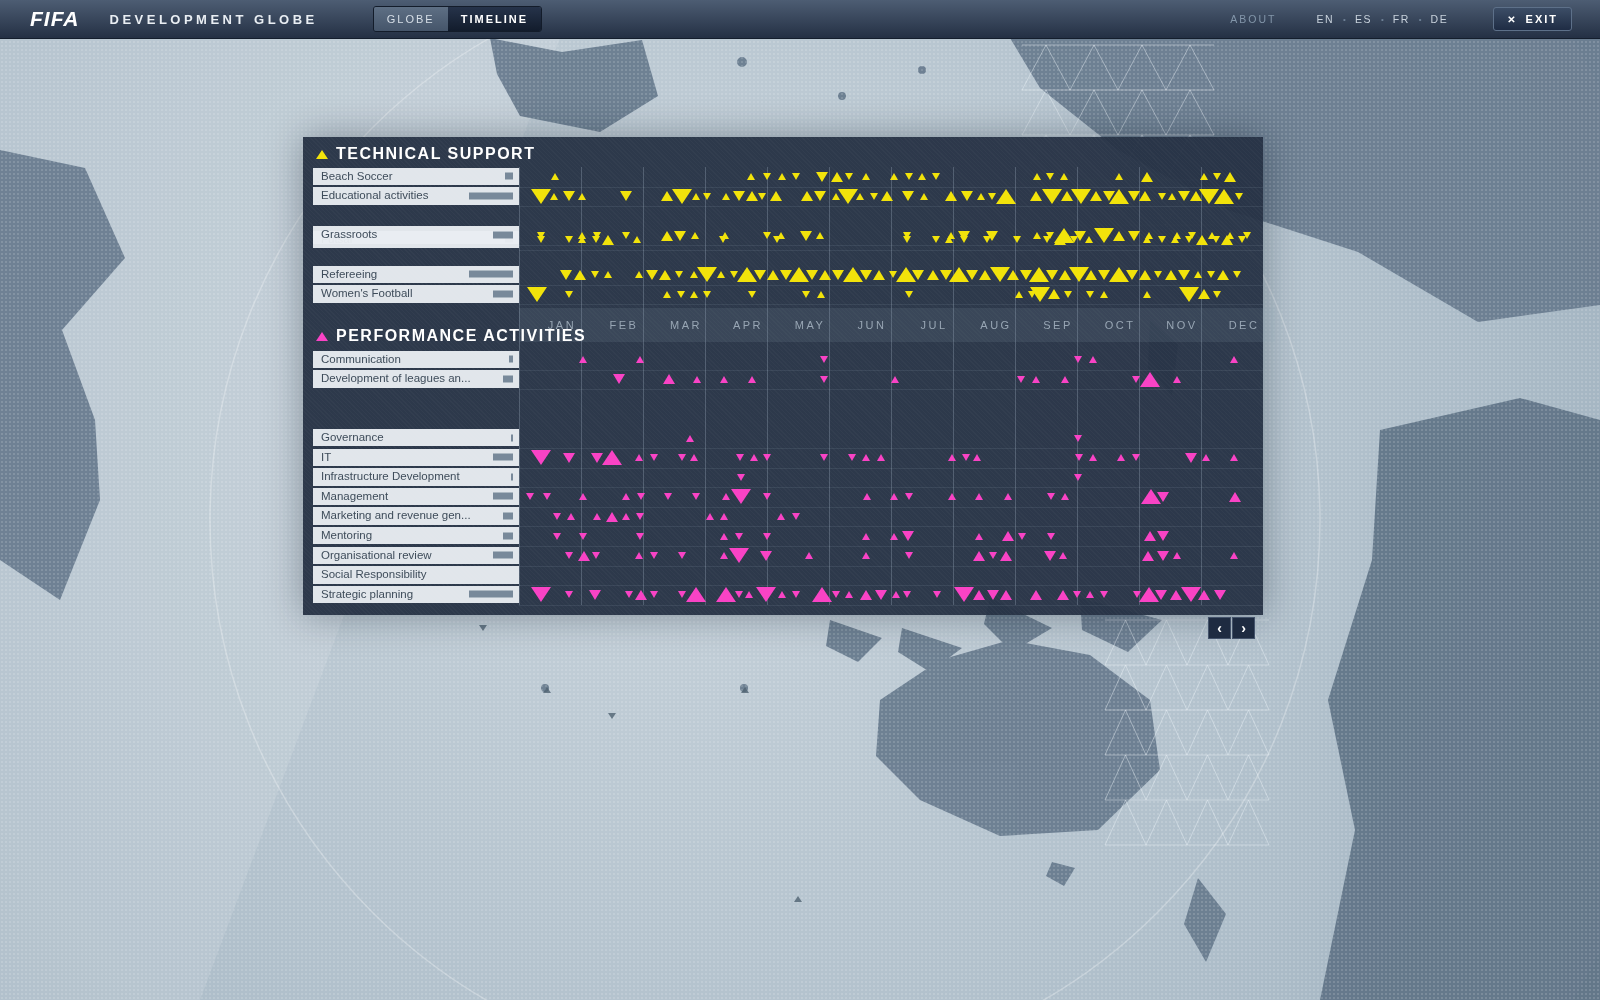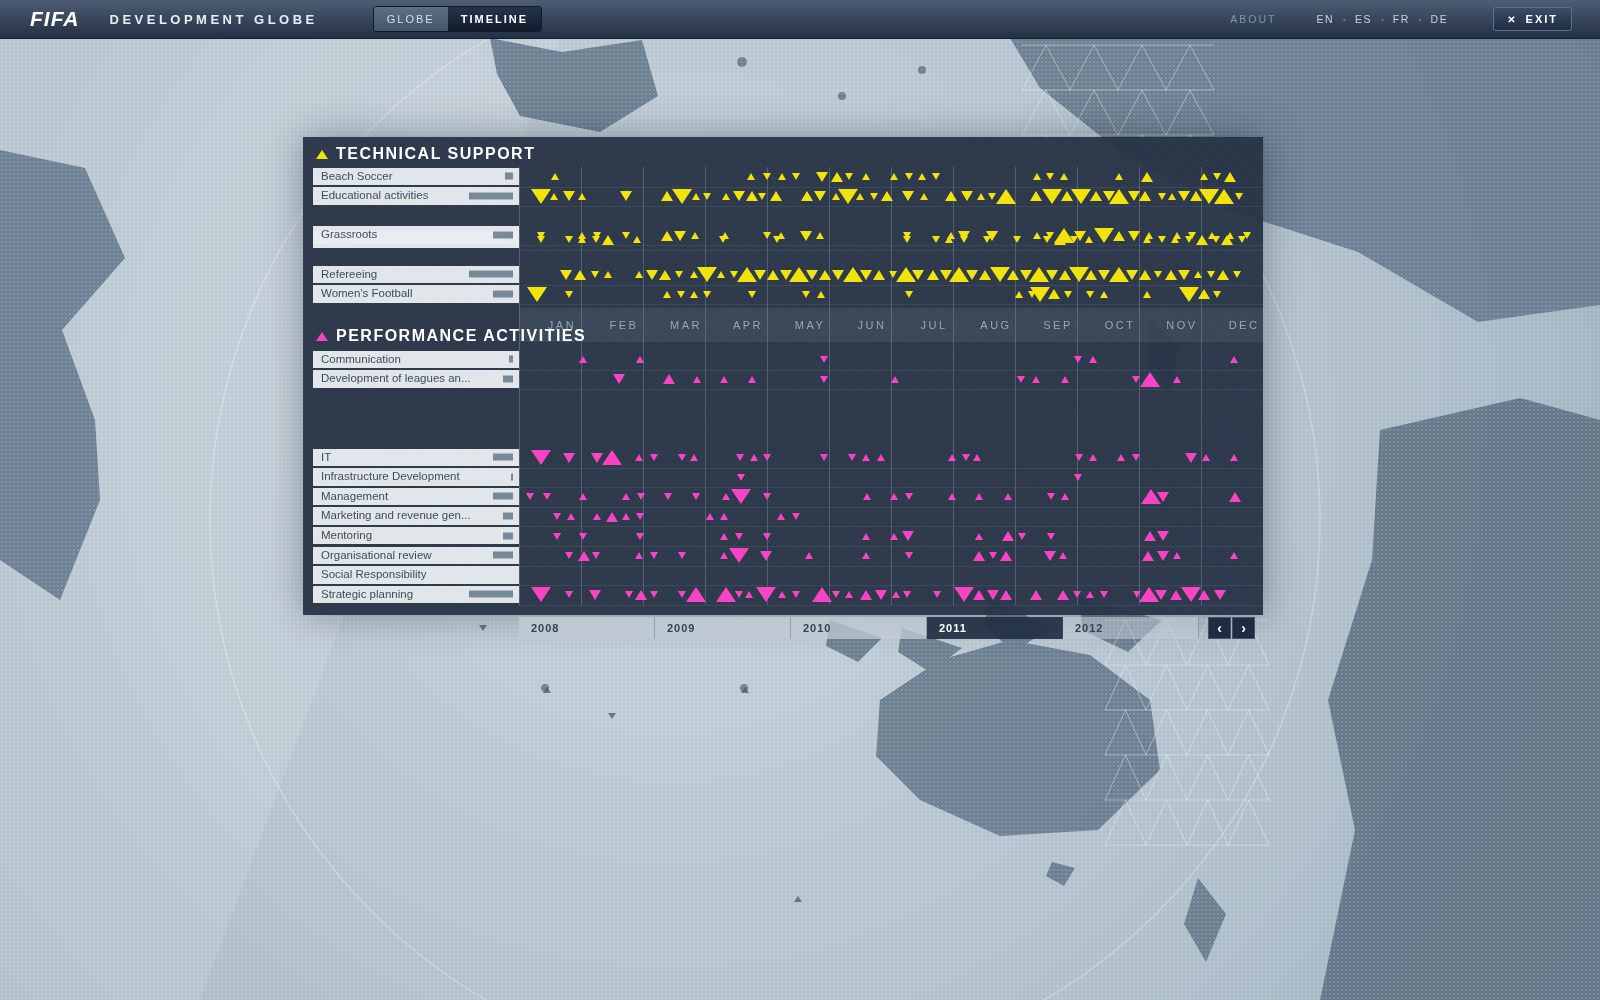--- a/index.html
+++ b/index.html
@@ -412,20 +412,27 @@
           <span class="mk" style="border-left: 4px solid transparent; border-right: 4px solid transparent; border-top: 7px solid rgb(249, 67, 197); margin-top: -3.5px; left: calc(41% - 4px);"></span>
           <span class="mk" style="border-left: 4px solid transparent; border-right: 4px solid transparent; border-bottom: 7px solid rgb(249, 67, 197); margin-top: -3.5px; left: calc(50.5% - 4px);"></span>
           <span class="mk" style="border-left: 4px solid transparent; border-right: 4px solid transparent; border-top: 7px solid rgb(249, 67, 197); margin-top: -3.5px; left: calc(67.5% - 4px);"></span>
           <span class="mk" style="border-left: 4px solid transparent; border-right: 4px solid transparent; border-bottom: 7px solid rgb(249, 67, 197); margin-top: -3.5px; left: calc(69.5% - 4px);"></span>
           <span class="mk" style="border-left: 4px solid transparent; border-right: 4px solid transparent; border-bottom: 7px solid rgb(249, 67, 197); margin-top: -3.5px; left: calc(73.4167% - 4px);"></span>
           <span class="mk" style="border-left: 4px solid transparent; border-right: 4px solid transparent; border-top: 7px solid rgb(249, 67, 197); margin-top: -3.5px; left: calc(82.9167% - 4px);"></span>
           <span class="mk" style="border-left: 10px solid transparent; border-right: 10px solid transparent; border-bottom: 15px solid rgb(249, 67, 197); margin-top: -7.5px; left: calc(84.8333% - 10px);"></span>
           <span class="mk" style="border-left: 4px solid transparent; border-right: 4px solid transparent; border-bottom: 7px solid rgb(249, 67, 197); margin-top: -3.5px; left: calc(88.4167% - 4px);"></span>
         </div>
       </div>
+      <div class="row" style="top: 291.4px; height: 19.6px;">
+        <div class="row-label">Governance<span class="row-bar" style="width: 2px; background: rgb(120, 137, 154);"></span></div>
+        <div class="track">
+          <span class="mk" style="border-left: 4px solid transparent; border-right: 4px solid transparent; border-bottom: 7px solid rgb(249, 67, 197); margin-top: -3.5px; left: calc(23% - 4px);"></span>
+          <span class="mk" style="border-left: 4px solid transparent; border-right: 4px solid transparent; border-top: 7px solid rgb(249, 67, 197); margin-top: -3.5px; left: calc(75.1667% - 4px);"></span>
+        </div>
+      </div>
       <div class="row" style="top: 311px; height: 19.6px;">
         <div class="row-label">IT<span class="row-bar" style="width: 20px; background: rgb(120, 137, 154);"></span></div>
         <div class="track">
           <span class="mk" style="border-left: 10px solid transparent; border-right: 10px solid transparent; border-top: 15px solid rgb(249, 67, 197); margin-top: -7.5px; left: calc(2.91667% - 10px);"></span>
           <span class="mk" style="border-left: 6.5px solid transparent; border-right: 6.5px solid transparent; border-top: 10px solid rgb(249, 67, 197); margin-top: -5px; left: calc(6.75% - 6.5px);"></span>
           <span class="mk" style="border-left: 6.5px solid transparent; border-right: 6.5px solid transparent; border-top: 10px solid rgb(249, 67, 197); margin-top: -5px; left: calc(10.5% - 6.5px);"></span>
           <span class="mk" style="border-left: 10px solid transparent; border-right: 10px solid transparent; border-bottom: 15px solid rgb(249, 67, 197); margin-top: -7.5px; left: calc(12.5% - 10px);"></span>
           <span class="mk" style="border-left: 4px solid transparent; border-right: 4px solid transparent; border-bottom: 7px solid rgb(249, 67, 197); margin-top: -3.5px; left: calc(16.1667% - 4px);"></span>
           <span class="mk" style="border-left: 4px solid transparent; border-right: 4px solid transparent; border-top: 7px solid rgb(249, 67, 197); margin-top: -3.5px; left: calc(18.1667% - 4px);"></span>
           <span class="mk" style="border-left: 4px solid transparent; border-right: 4px solid transparent; border-top: 7px solid rgb(249, 67, 197); margin-top: -3.5px; left: calc(21.9167% - 4px);"></span>
@@ -585,25 +592,18 @@
           <span class="mk" style="border-left: 10px solid transparent; border-right: 10px solid transparent; border-bottom: 15px solid rgb(249, 67, 197); margin-top: -7.5px; left: calc(84.6667% - 10px);"></span>
           <span class="mk" style="border-left: 6.5px solid transparent; border-right: 6.5px solid transparent; border-top: 10px solid rgb(249, 67, 197); margin-top: -5px; left: calc(86.4167% - 6.5px);"></span>
           <span class="mk" style="border-left: 6.5px solid transparent; border-right: 6.5px solid transparent; border-bottom: 10px solid rgb(249, 67, 197); margin-top: -5px; left: calc(88.4167% - 6.5px);"></span>
           <span class="mk" style="border-left: 10px solid transparent; border-right: 10px solid transparent; border-top: 15px solid rgb(249, 67, 197); margin-top: -7.5px; left: calc(90.3333% - 10px);"></span>
           <span class="mk" style="border-left: 6.5px solid transparent; border-right: 6.5px solid transparent; border-bottom: 10px solid rgb(249, 67, 197); margin-top: -5px; left: calc(92.0833% - 6.5px);"></span>
           <span class="mk" style="border-left: 6.5px solid transparent; border-right: 6.5px solid transparent; border-top: 10px solid rgb(249, 67, 197); margin-top: -5px; left: calc(94.3333% - 6.5px);"></span>
         </div>
       </div>
     </main>
 
-  <div id="year-bar">
-      <div class="year-seg light">2008</div>
-      <div class="year-seg light">2009</div>
-      <div class="year-seg light">2010</div>
-      <div class="year-seg active">2011</div>
-      <div class="year-seg dim">2012</div>
-    </div>
   <div id="year-nav">
       <div class="nav-btn"><span>‹</span></div>
       <div class="nav-btn"><span>›</span></div>
     </div>
 
 </div>
 
 </body></html>

